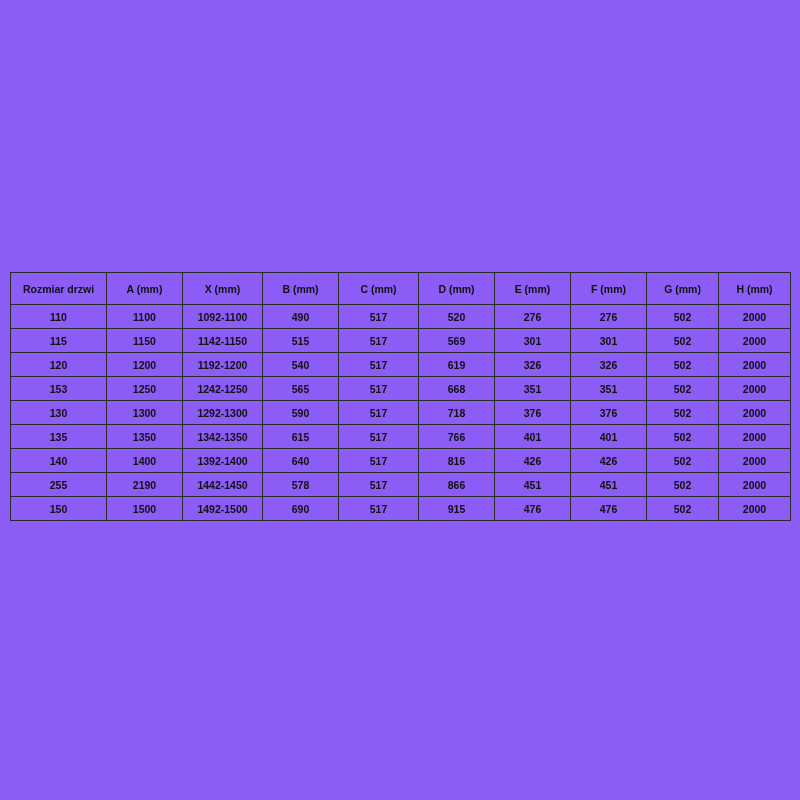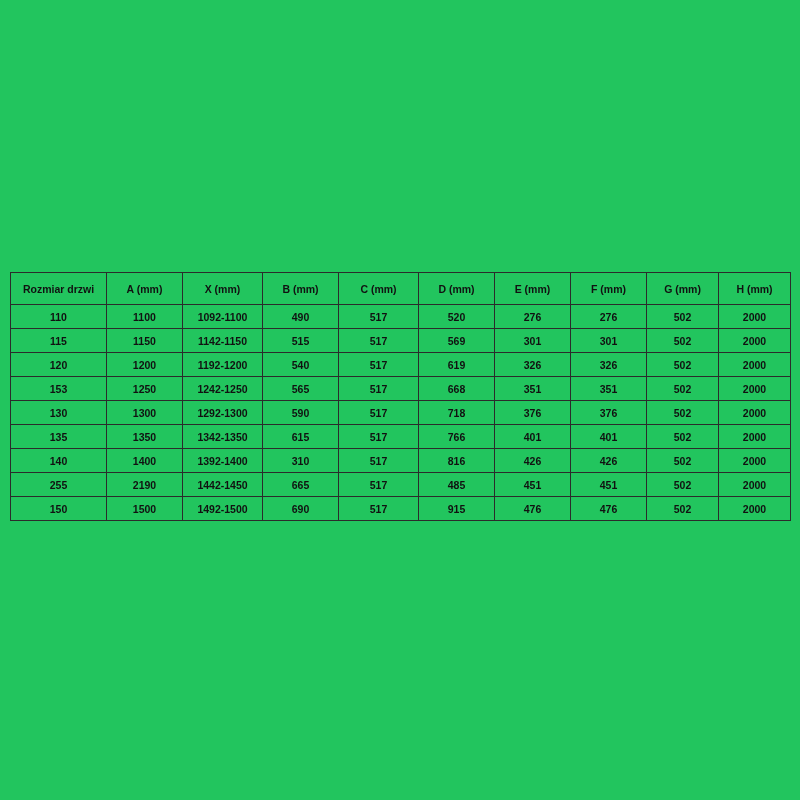--- a/index.html
+++ b/index.html
@@ -13,21 +13,21 @@
     font-family: "Liberation Sans", sans-serif;
     position: relative;
     overflow: hidden;
   }
   .sheet {
     position: absolute;
     left: 0;
     top: 0;
     width: 800px;
     height: 800px;
-    background: #22c55e;
+    background: #8b5cf6;
   }
   .table-wrap {
     position: absolute;
     left: 10px;
     top: 272px;
     width: 780px;
   }
   table.spec {
     border-collapse: collapse;
     width: 780px;
@@ -163,35 +163,35 @@
           <td>766</td>
           <td>401</td>
           <td>401</td>
           <td>502</td>
           <td>2000</td>
         </tr>
         <tr>
           <td>140</td>
           <td>1400</td>
           <td>1392-1400</td>
-          <td>310</td>
+          <td>640</td>
           <td>517</td>
           <td>816</td>
           <td>426</td>
           <td>426</td>
           <td>502</td>
           <td>2000</td>
         </tr>
         <tr>
           <td>255</td>
           <td>2190</td>
           <td>1442-1450</td>
-          <td>665</td>
-          <td>517</td>
-          <td>485</td>
+          <td>578</td>
+          <td>517</td>
+          <td>866</td>
           <td>451</td>
           <td>451</td>
           <td>502</td>
           <td>2000</td>
         </tr>
         <tr>
           <td>150</td>
           <td>1500</td>
           <td>1492-1500</td>
           <td>690</td>

